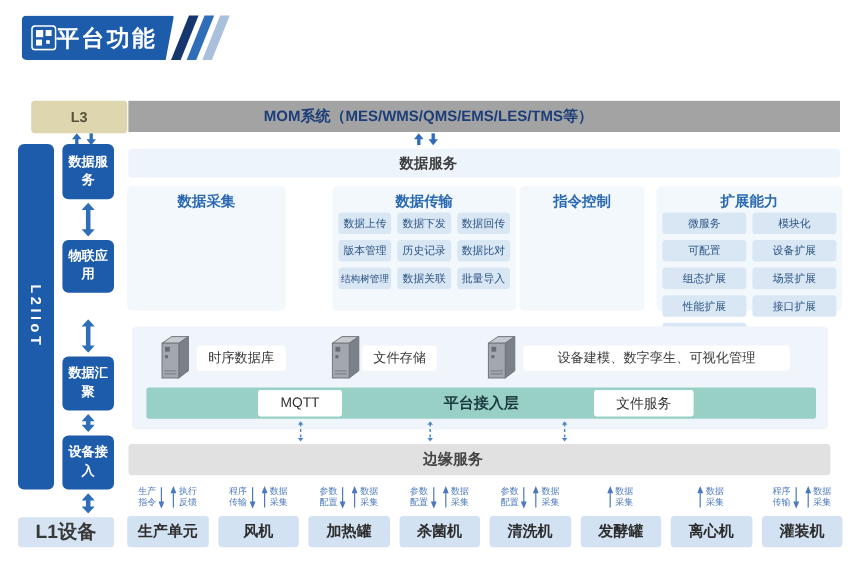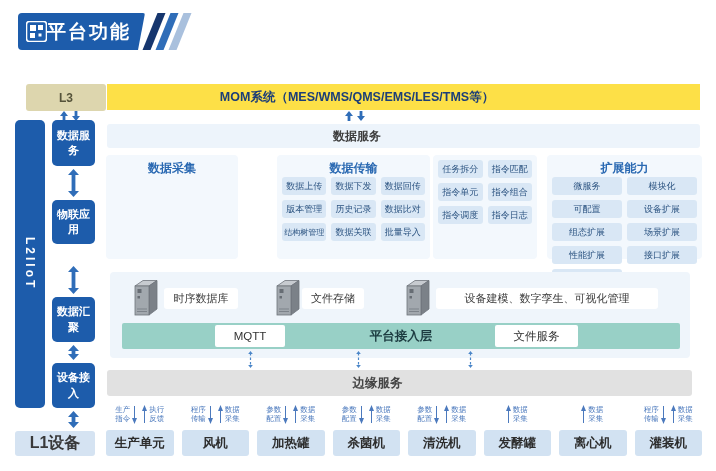--- a/index.html
+++ b/index.html
@@ -22,21 +22,21 @@
   .l2bar span{writing-mode:vertical-rl;color:#fff;font-size:12px;font-weight:bold;letter-spacing:3px;}
   .rail-box{position:absolute;left:52px;width:43px;background:#1d5cab;border-radius:5px;
             display:flex;align-items:center;justify-content:center;text-align:center;
             color:#fff;font-size:11px;font-weight:bold;line-height:1.4;padding:2px;}
   .l1box{position:absolute;left:15px;top:431px;width:80px;height:25px;background:#d5e3f2;border-radius:3px;
          display:flex;align-items:center;justify-content:center;font-size:16px;font-weight:bold;color:#39393a;}
   .dbl-arrow{position:absolute;left:68px;width:11px;}
   .pair{position:absolute;display:flex;gap:4px;}
 
   
-  .mom{position:absolute;left:107px;top:84px;width:593px;height:26px;background:#fde047;border-radius:0;
+  .mom{position:absolute;left:107px;top:84px;width:593px;height:26px;background:#a3a3a3;border-radius:0;
        display:flex;align-items:center;justify-content:center;padding-right:93px;
        color:#1c3e78;font-size:12.5px;font-weight:bold;}
   .dsbar{position:absolute;left:107px;top:124px;width:593px;height:24px;background:#edf4fb;border-radius:3px;
        display:flex;align-items:center;justify-content:center;padding-right:93px;
        color:#3d3d3d;font-size:12px;font-weight:bold;}
 
   
   .panel{position:absolute;top:155px;height:104px;background:#f3f8fd;border-radius:4px;padding:5px 5px 6px;}
   .panel-title{text-align:center;color:#2a69b2;font-size:12px;font-weight:bold;height:17px;}
   .chip-grid{display:grid;gap:5px 5px;}
@@ -155,28 +155,21 @@
           <span class="chip">数据回传</span>
           <span class="chip">版本管理</span>
           <span class="chip">历史记录</span>
           <span class="chip">数据比对</span>
           <span class="chip" style="font-size: 8px;">结构树管理</span>
           <span class="chip">数据关联</span>
           <span class="chip">批量导入</span>
         </div>
       </div>
       <div class="panel" style="left: 433px; width: 104px;">
-        <div class="chip-grid" style="grid-template-columns: repeat(2, 1fr);">
-          <span class="chip">任务拆分</span>
-          <span class="chip">指令匹配</span>
-          <span class="chip">指令单元</span>
-          <span class="chip">指令组合</span>
-          <span class="chip">指令调度</span>
-          <span class="chip">指令日志</span>
-        </div>
+        <div class="panel-title">指令控制</div>
       </div>
       <div class="panel" style="left: 547px; width: 155px;">
         <div class="panel-title">扩展能力</div>
         <div class="chip-grid" style="grid-template-columns: repeat(2, 1fr);">
           <span class="chip">微服务</span>
           <span class="chip">模块化</span>
           <span class="chip">可配置</span>
           <span class="chip">设备扩展</span>
           <span class="chip">组态扩展</span>
           <span class="chip">场景扩展</span>

